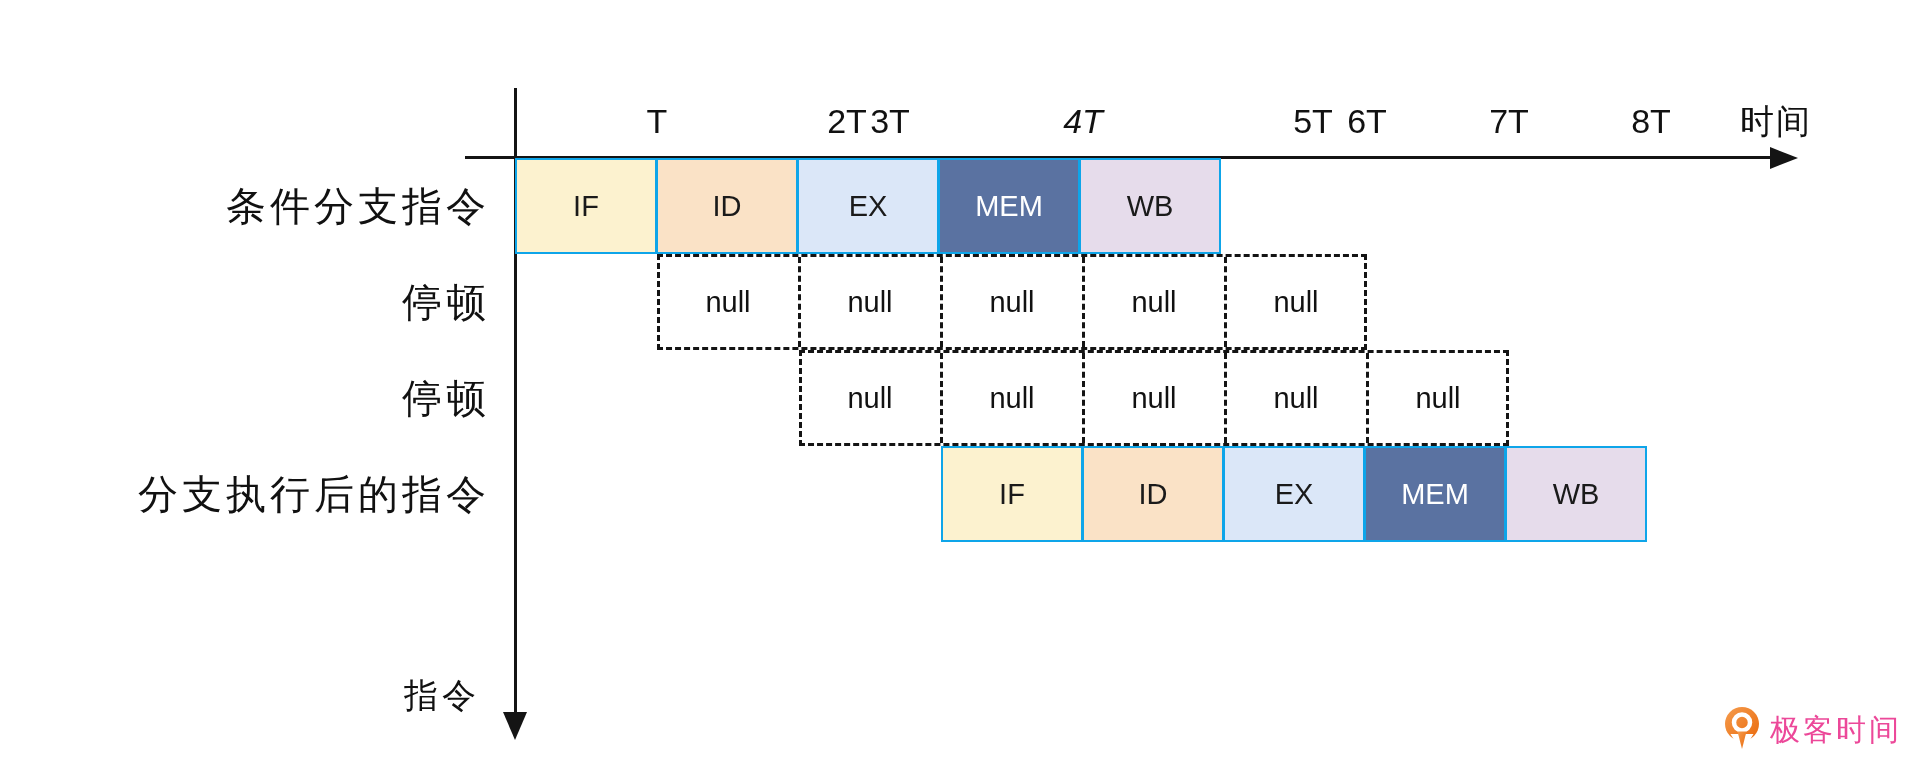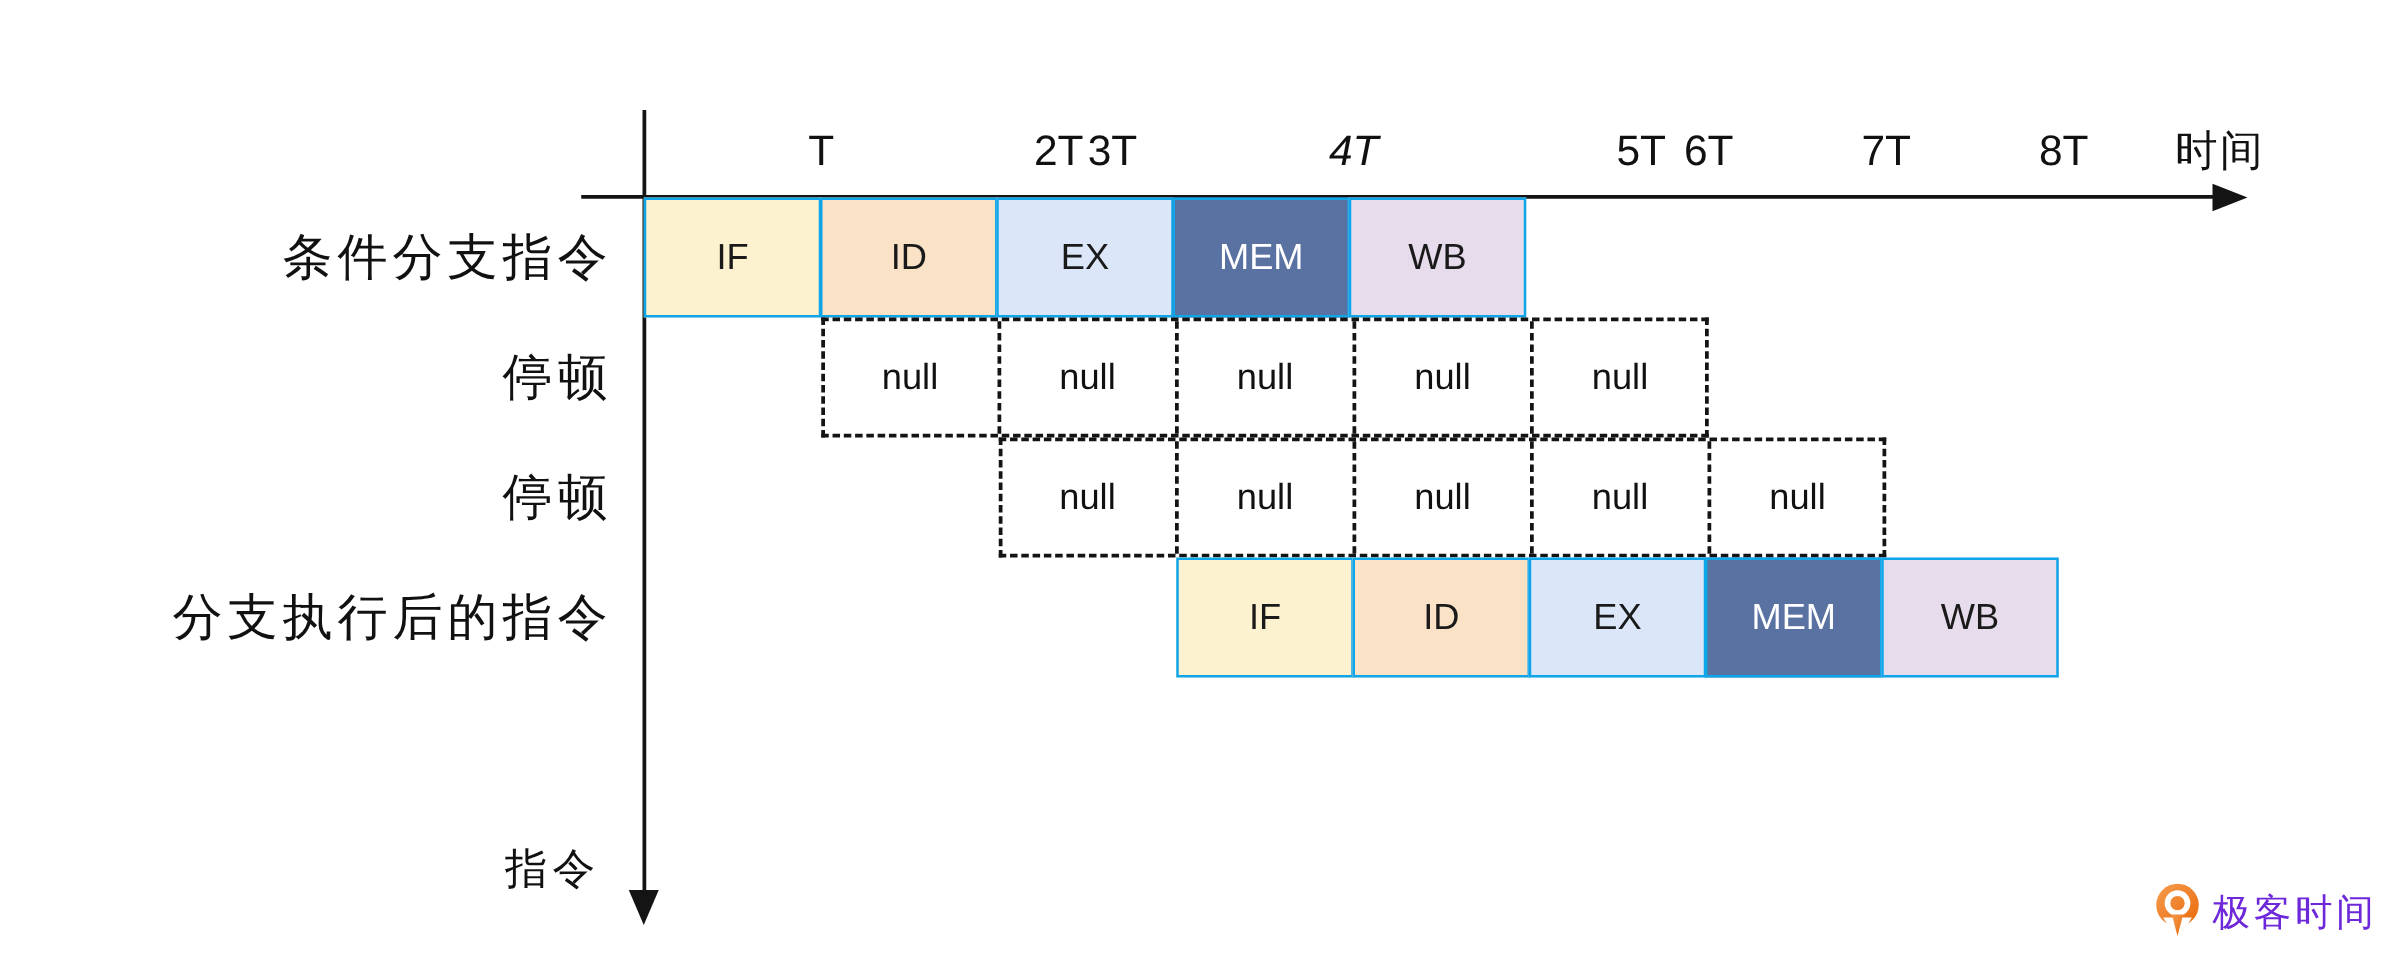--- a/index.html
+++ b/index.html
@@ -115,16 +115,16 @@
         <linearGradient id="wmgrad" x1="0" y1="0" x2="1" y2="1">
           <stop offset="0" stop-color="#F59C4E"></stop>
           <stop offset="1" stop-color="#EA6A0C"></stop>
         </linearGradient>
       </defs>
       <circle cx="18" cy="18" r="17" fill="url(#wmgrad)"></circle>
       <circle cx="18" cy="16.5" r="8" fill="none" stroke="#ffffff" stroke-width="4.5"></circle>
       <path d="M6.5 28 L18 47 L29.5 28 Z" fill="#ffffff"></path>
       <path d="M13.5 25.5 L18 43 L22.5 25.5 Z" fill="url(#wmgrad)"></path>
     </svg>
-    <span class="wm-text" style="color: #6d28d9;">极客时间</span>
+    <span class="wm-text" style="color: #ec4899;">极客时间</span>
   </div>
 
 </div>
 
 </body></html>

